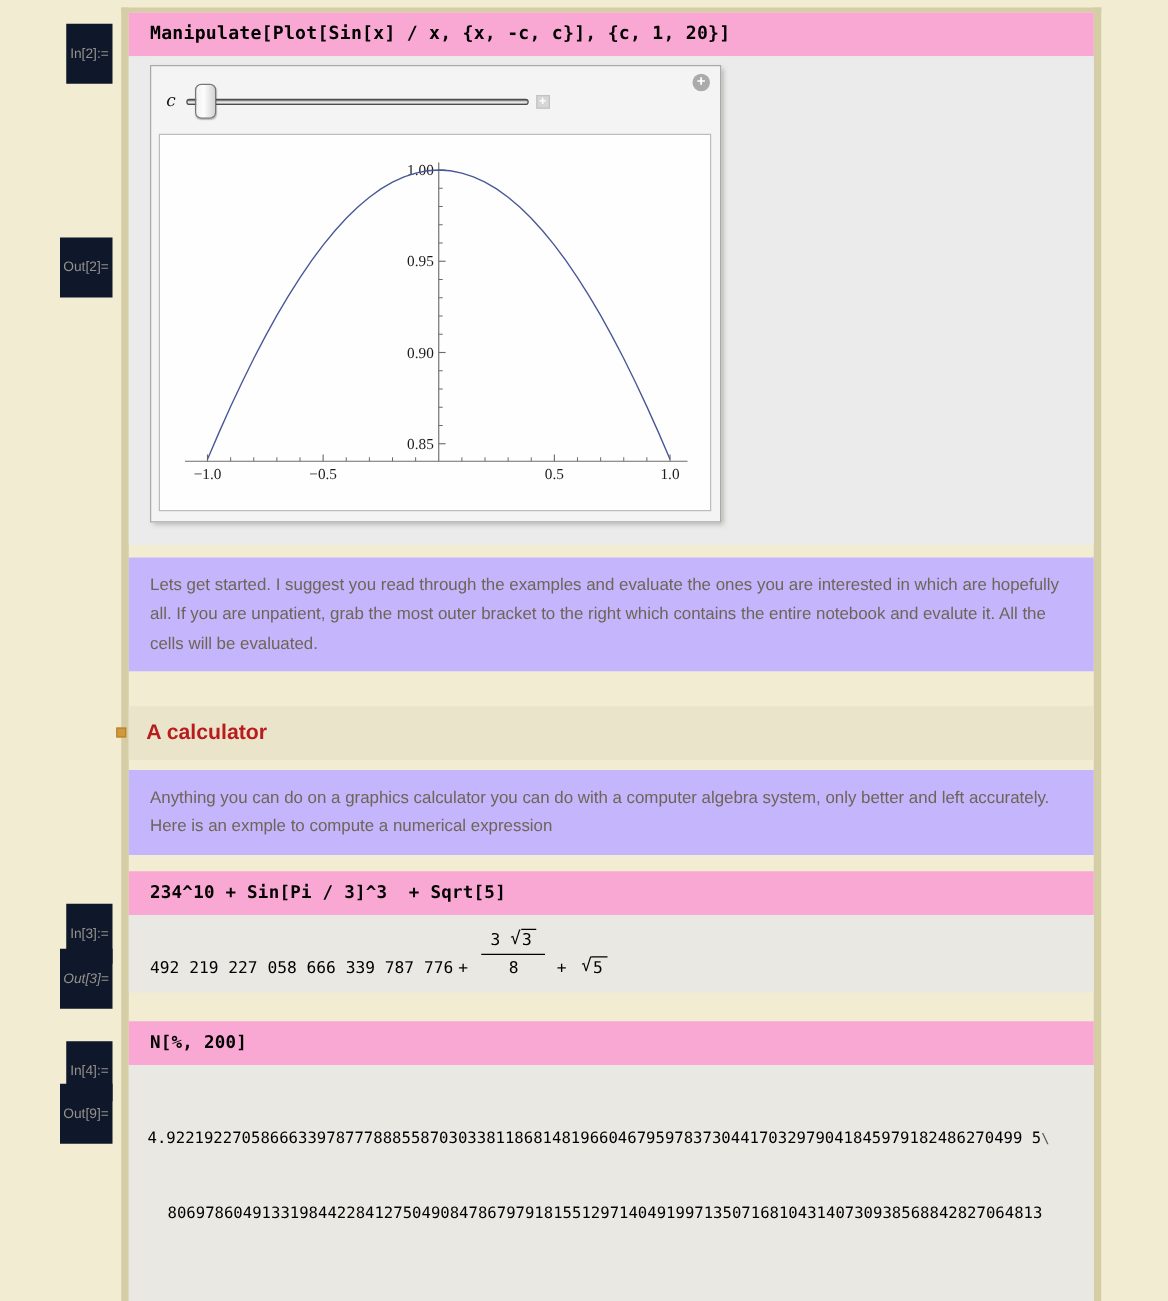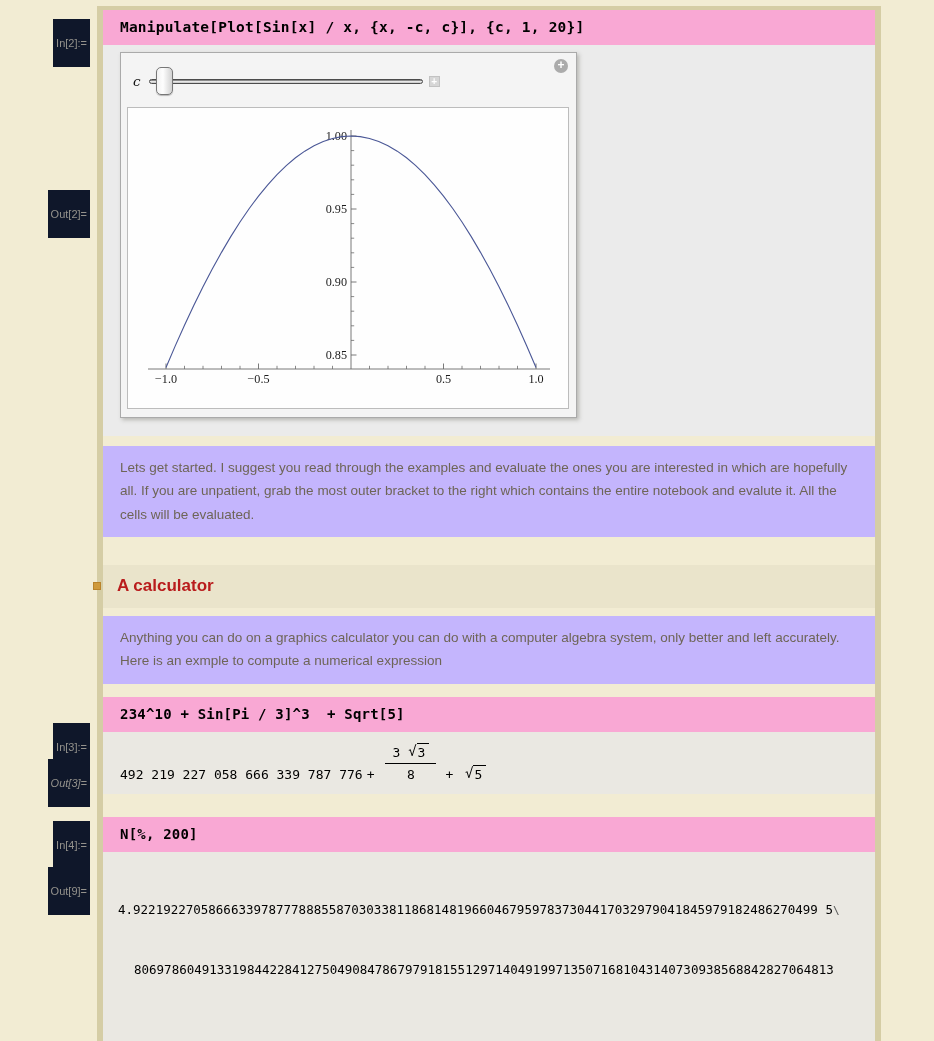--- a/index.html
+++ b/index.html
@@ -198,21 +198,21 @@
       </div>
     </div>
   </div>
 
   <div class="sp13"></div>
 
 
   <div class="sp10"></div>
 
   <div class="group">
-    <span class="cell-label" style="top:4px;">In[4]:=</span>
+    <span class="cell-label" style="top:16px;">In[4]:=</span>
     <span class="cell-label" style="top:50px;">Out[9]=</span>
 
     <div class="cell cell-in">
       <div class="code" style="font-size:14px;">N[%, 200]</div>
     </div>
 
     <div class="cell cell-out" style="padding:8px 14px 10px 15px;">
       <div class="out4">
         <div><span>4.9221922705866633978777888558703033811868148196604679597837304417032979041845979182486270499 5</span><span class="cont-mark">\</span></div>
         <div class="cont-line">806978604913319844228412750490847867979181551297140491997135071681043140730938568842827064813</div>

